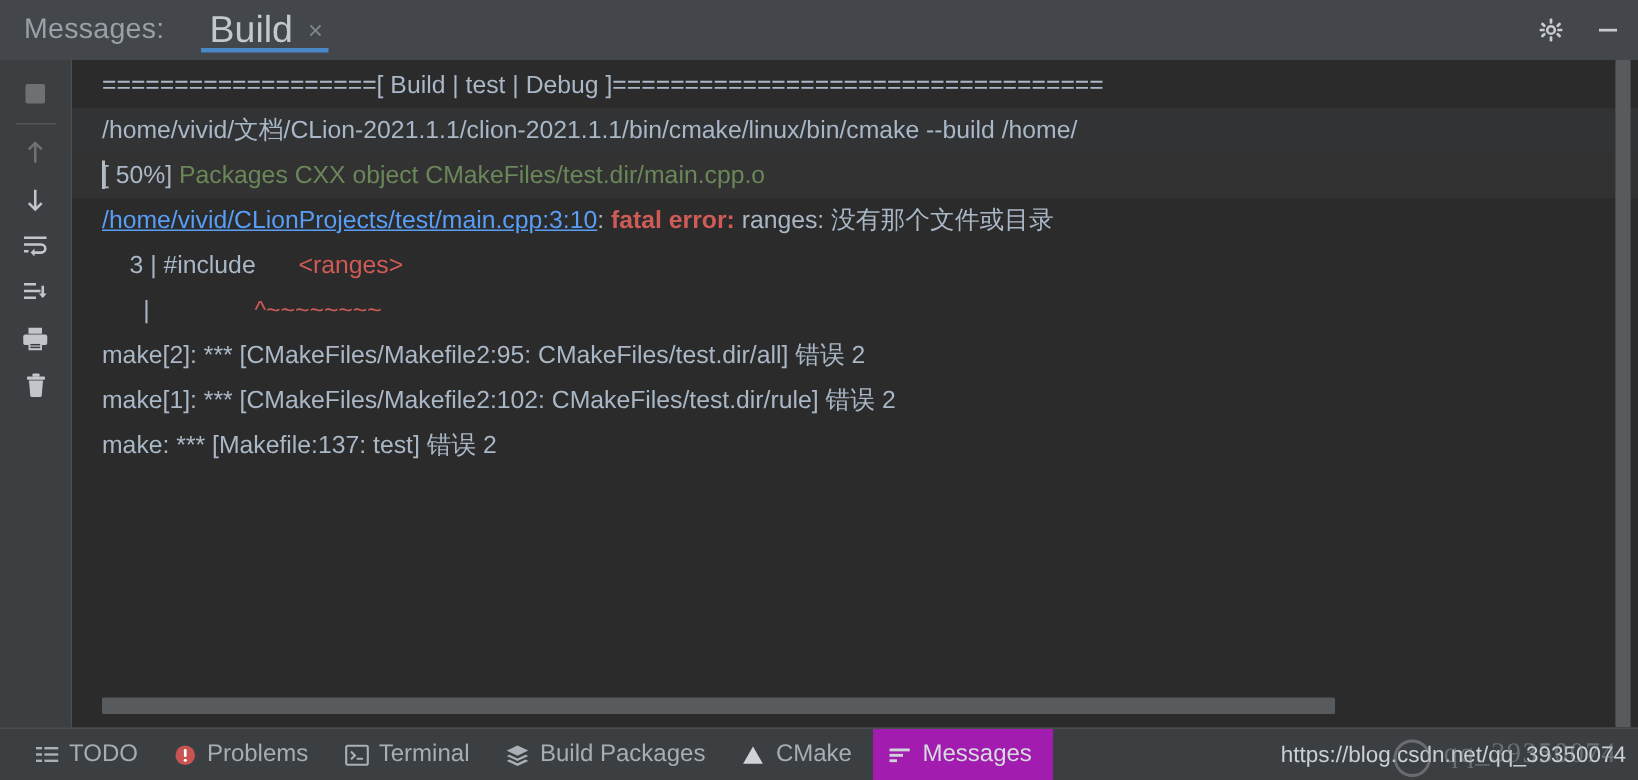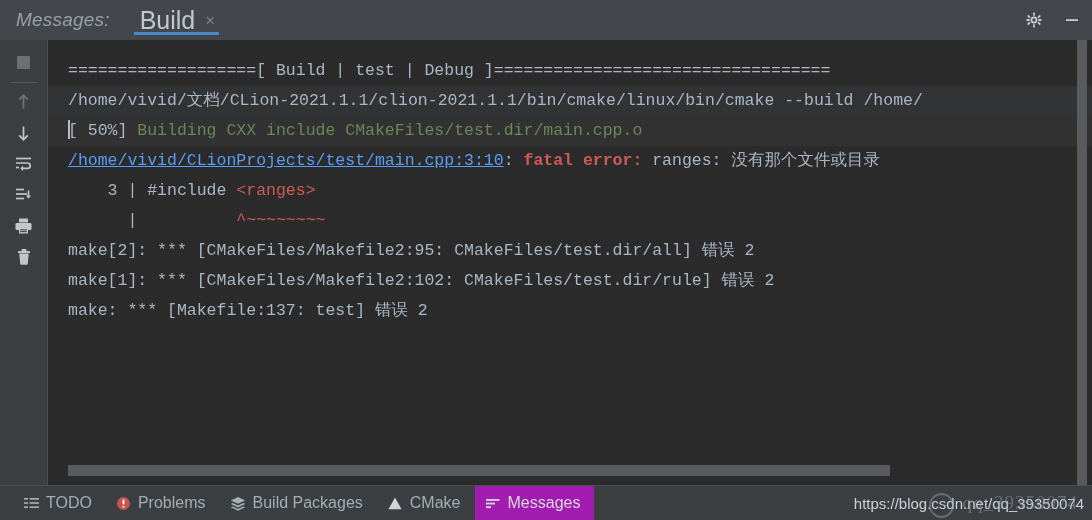--- a/index.html
+++ b/index.html
@@ -34,21 +34,20 @@
     align-items: center;
     padding-left: 16px;
     box-sizing: border-box;
   }
   .tool-label {
     color: #9aa0a6;
     font-size: 19px;
     letter-spacing: .2px;
     margin-right: 22px;
     white-space: nowrap;
-    font-style: italic;
   }
   .tab {
     position: relative;
     display: flex;
     align-items: center;
     height: 40px;
     padding: 0 6px 0 8px;
   }
   .tab-title {
     color: #c3c8cd;
@@ -119,41 +118,41 @@
     position: relative;
     flex: 1 1 auto;
     min-width: 0;
     background: #2b2b2b;
     border-left: 1px solid #4b4f51;
     overflow: hidden;
   }
   .console {
     position: absolute;
     left: 0; top: 0; right: 0; bottom: 0;
-    font-family: Liberation Mono, monospace;
+    font-family: Liberation Sans, sans-serif;
     font-size: 16.5px;
     line-height: 30px;
     color: #a9b7c6;
     white-space: nowrap;
-    padding-top: 16px;
+    padding-top: 2px;
     box-sizing: border-box;
   }
   .line {
     height: 30px;
     line-height: 30px;
     padding-left: 20px;
     white-space: pre;
     box-sizing: border-box;
   }
   .line.alt { background: #313335; }
   .line.hl  { background: #323232; }
   .seg { white-space: pre; }
   .c-grey   { color: #a9b7c6; }
   .c-green  { color: #6a8759; }
-  .c-red    { color: #cf5b56; }
+  .c-red    { color: #cf5b56; margin-left: 24px; }
   .c-redb   { color: #cf5b56; font-weight: bold; }
   .c-link   { color: #589df6; text-decoration: underline; }
   .caret {
     display: inline-block;
     width: 2px;
     height: 19px;
     background: #bbbbbb;
     vertical-align: -4px;
     margin-right: -2px;
   }
@@ -361,21 +360,21 @@
           <rect x="6.6" y="2" width="4.8" height="2.2" rx=".7" fill="#c2c6ca"></rect>
           <path d="M4.3 6.6h9.4l-.9 10.2a1 1 0 01-1 .9H6.2a1 1 0 01-1-.9z" fill="#c2c6ca"></path>
         </svg>
       </div>
     </div>
 
     <div class="console-wrap">
       <div class="console" id="console-lines">
           <div class="line"><span class="seg c-grey">===================[ Build | test | Debug ]==================================</span></div>
           <div class="line alt"><span class="seg c-grey">/home/vivid/文档/CLion-2021.1.1/clion-2021.1.1/bin/cmake/linux/bin/cmake --build /home/</span></div>
-          <div class="line hl"><span class="caret"></span><span class="seg c-grey">[ 50%] </span><span class="seg c-green">Building CXX include CMakeFiles/test.dir/main.cpp.o</span></div>
+          <div class="line hl"><span class="caret"></span><span class="seg c-grey">[ 50%] </span><span class="seg c-green">Packages CXX object CMakeFiles/test.dir/main.cpp.o</span></div>
           <div class="line"><span class="seg c-link">/home/vivid/CLionProjects/test/main.cpp:3:10</span><span class="seg c-grey">: </span><span class="seg c-redb">fatal error:</span><span class="seg c-grey"> ranges: 没有那个文件或目录</span></div>
           <div class="line"><span class="seg c-grey">    3 | #include </span><span class="seg c-red">&lt;ranges&gt;</span></div>
           <div class="line"><span class="seg c-grey">      |          </span><span class="seg c-red">^~~~~~~~~</span></div>
           <div class="line"><span class="seg c-grey">make[2]: *** [CMakeFiles/Makefile2:95: CMakeFiles/test.dir/all] 错误 2</span></div>
           <div class="line"><span class="seg c-grey">make[1]: *** [CMakeFiles/Makefile2:102: CMakeFiles/test.dir/rule] 错误 2</span></div>
           <div class="line"><span class="seg c-grey">make: *** [Makefile:137: test] 错误 2</span></div>
         </div>
 
       <div class="hscroll">
         <div class="hscroll-thumb"></div>
@@ -409,20 +408,30 @@
               <circle cx="7.5" cy="7.5" r="6.5" fill="#c75450"></circle>
               <rect x="6.6" y="3.3" width="1.8" height="5.3" rx=".8" fill="#fff"></rect>
               <circle cx="7.5" cy="10.8" r="1.05" fill="#fff"></circle>
             </svg>
           </span>
           <span>Problems</span>
         </div>
         <div class="sb-item">
           <span>
             <svg width="16" height="15" viewBox="0 0 16 15">
+              <rect x="0.8" y="1.2" width="14.4" height="12.6" rx="1" fill="none" stroke="#aab0b6" stroke-width="1.4"></rect>
+              <path d="M4 5l2.6 2.6L4 10.2" stroke="#aab0b6" stroke-width="1.4" fill="none"></path>
+              <rect x="7.8" y="9.2" width="4.2" height="1.3" fill="#aab0b6"></rect>
+            </svg>
+          </span>
+          <span>Terminal</span>
+        </div>
+        <div class="sb-item">
+          <span>
+            <svg width="16" height="15" viewBox="0 0 16 15">
               <path d="M8 1L15.2 4.4 8 7.8.8 4.4z" fill="#aab0b6"></path>
               <path d="M2.6 7.1L.8 8l7.2 3.4L15.2 8l-1.8-.9L8 9.6z" fill="#aab0b6"></path>
               <path d="M2.6 10.4L.8 11.3 8 14.7l7.2-3.4-1.8-.9L8 12.9z" fill="#aab0b6"></path>
             </svg>
           </span>
           <span>Build Packages</span>
         </div>
         <div class="sb-item">
           <span>
             <svg width="16" height="15" viewBox="0 0 16 15">

